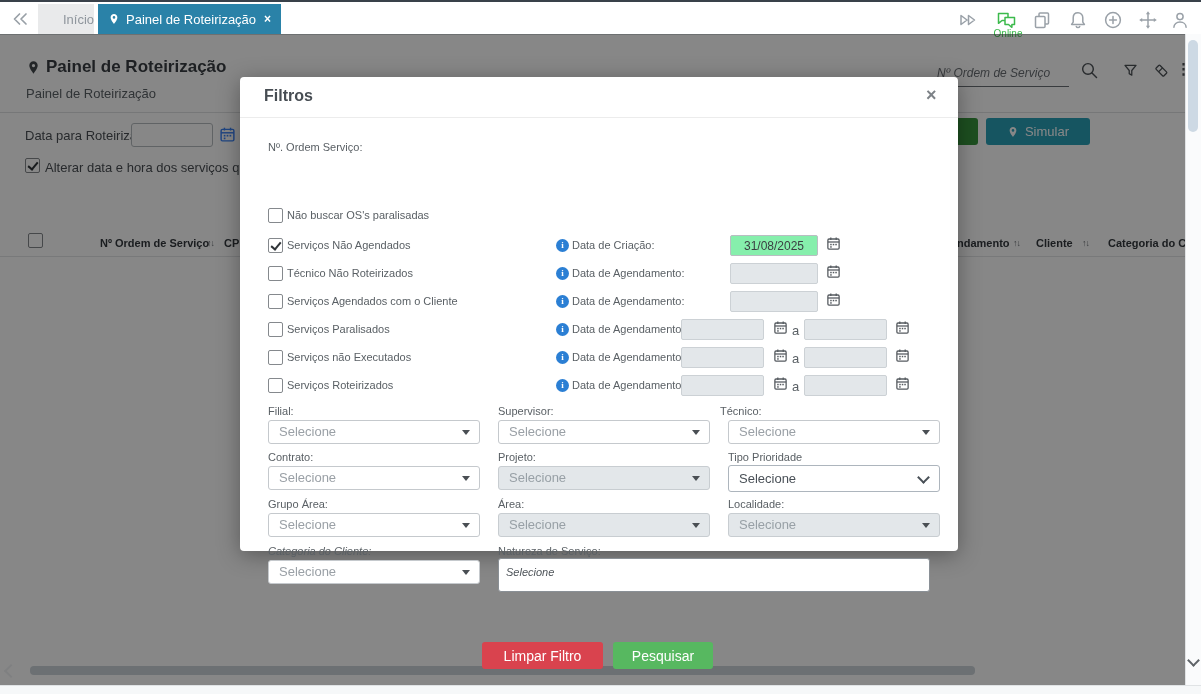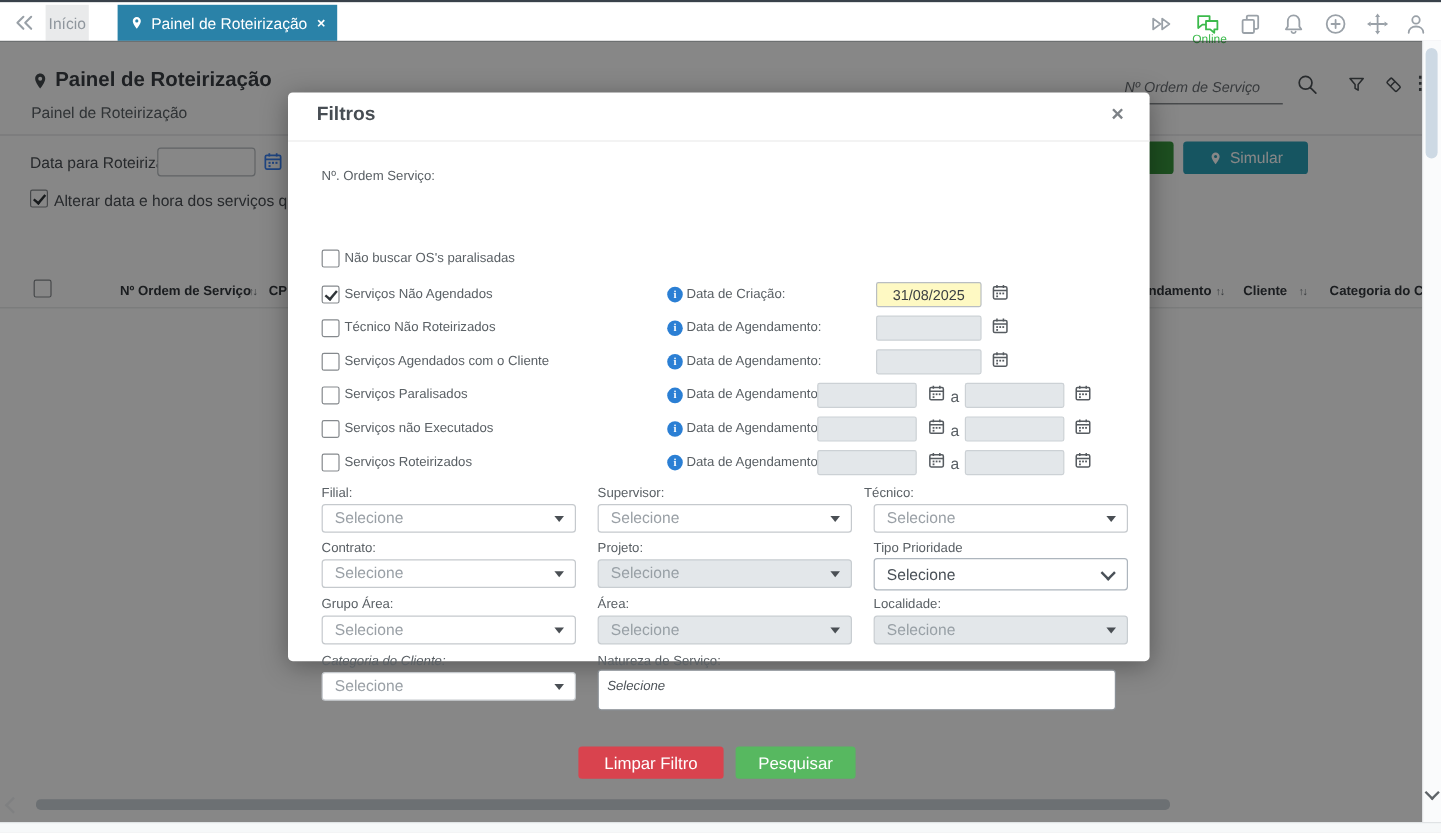--- a/index.html
+++ b/index.html
@@ -6,21 +6,21 @@
   #app{position:relative;width:1201px;height:694px;background:#fff;overflow:hidden;
        font-family:"Liberation Sans",sans-serif;-webkit-font-smoothing:antialiased;}
   .abs{position:absolute;}
   .nosel{user-select:none;}
 
   
   .topline{left:0;top:0;width:1201px;height:2px;background:#39414a;}
   .topbar{left:0;top:2px;width:1201px;height:32px;background:#fff;border-bottom:1px solid #cfd3d6;}
   .collapse-btn{left:10px;top:7px;color:#99a0a7;cursor:pointer;}
   .tab{top:2px;height:30px;display:flex;align-items:center;font-size:13px;cursor:pointer;}
-  .tab-inactive{left:38px;width:36px;justify-content:center;background:#e9eaeb;color:#8f969d;}
+  .tab-inactive{left:38px;width:56px;justify-content:flex-end;background:#e9eaeb;color:#8f969d;}
   .tab-active{left:98px;padding:0 10px;background:var(--active-tab,#2a82a8);color:#fff;gap:6px;}
   .tab-close{font-size:12px;font-weight:bold;margin-left:2px;cursor:pointer;}
   .topicon{top:8px;width:20px;height:20px;color:#9aa1a8;cursor:pointer;}
   .topicon svg{display:block;}
   .online-lbl{left:984px;top:26px;width:48px;text-align:center;font-size:10px;color:var(--online-green,#3cba4c);}
 
   
   .pg-title{left:46px;top:57px;font-size:17px;font-weight:bold;color:#393e43;}
   .pg-sub{left:26px;top:86px;font-size:13px;color:#5c6267;}
   .pin-dark{left:26px;top:59px;color:#43484d;}
@@ -62,38 +62,38 @@
   .m-title{left:24px;top:10px;font-size:16px;font-weight:bold;color:#474d53;}
   .m-close{left:686px;top:8px;font-size:18px;font-weight:bold;color:#7d8287;cursor:pointer;}
   .m-hline{left:0;top:40px;width:718px;height:1px;background:#ececec;}
   .m-lbl{font-size:11px;color:#5a6065;}
   .m-textarea{left:28px;top:81px;width:640px;height:22px;padding:8px 10px;border:1px solid #c9cdd1;border-radius:3px;
       font-family:"Liberation Sans",sans-serif;font-size:13px;color:#3c4043;resize:both;outline:none;}
   .m-textarea::placeholder{color:#8a9096;}
   .info-i{width:13px;height:13px;border-radius:50%;background:var(--info-blue,#2b7fd4);color:#fff;position:absolute;}
   .info-i::after{content:"i";position:absolute;left:0;top:0;width:13px;height:13px;line-height:13px;text-align:center;
       font-size:9px;font-weight:bold;font-family:"Liberation Serif",serif;}
-  .d-input{position:absolute;height:19px;width:86px;border:1px solid #b9bec2;border-radius:2px;background:#fef9c3;
+  .d-input{position:absolute;height:19px;width:86px;border:1px solid #b9bec2;border-radius:2px;background:#86efac;
       font-family:"Liberation Sans",sans-serif;font-size:12px;color:#3c4043;text-align:center;outline:none;padding:0;}
   .d-input.dis{background:#e3e7ea;border-color:#ccd1d5;}
   .d-input.short{width:81px;}
   .cal-dark{position:absolute;color:#565b60;cursor:pointer;}
   .sep-a{position:absolute;font-size:13px;color:#5a6065;}
   .sel{position:absolute;width:200px;height:22px;border:1px solid #c5c9cd;border-radius:3px;background:#fff;
       font-size:13px;color:#9aa0a6;line-height:22px;padding-left:10px;box-sizing:content-box;cursor:pointer;}
   .sel::after{content:"";position:absolute;right:9px;top:9px;border-left:4px solid transparent;
       border-right:4px solid transparent;border-top:5px solid #4a4f54;}
   .sel.dis{background:#e3e7ea;border-color:#c8cdd1;color:#98a0a6;}
   .sel.native{height:25px;line-height:25px;color:#495057;border-color:#adb5bd;}
   .sel.native::after{content:"";border:none;width:7px;height:7px;right:11px;top:7px;
       border-right:2px solid #495057;border-bottom:2px solid #495057;transform:rotate(45deg);}
   .nat-box{left:258px;top:481px;width:430px;height:32px;border:1px solid #8a9096;border-radius:3px;background:#fff;cursor:text;}
   .nat-txt{left:266px;top:489px;font-size:11px;font-style:italic;color:#4e5459;}
   .m-btn{position:absolute;height:27px;border-radius:3px;color:#fff;font-size:14px;display:flex;
-      align-items:center;justify-content:center;cursor:pointer;}
+      align-items:center;justify-content:center;cursor:pointer;margin-top:20px;}
   .btn-clear{left:242px;top:545px;width:121px;background:var(--clear-red,#d9434e);}
   .btn-search{left:373px;top:545px;width:100px;background:var(--search-green,#57b860);}
   .clip{overflow:hidden;}
 </style>
 </head>
 <body>
 
 <div id="app">
 
   <div class="abs topline"></div>

